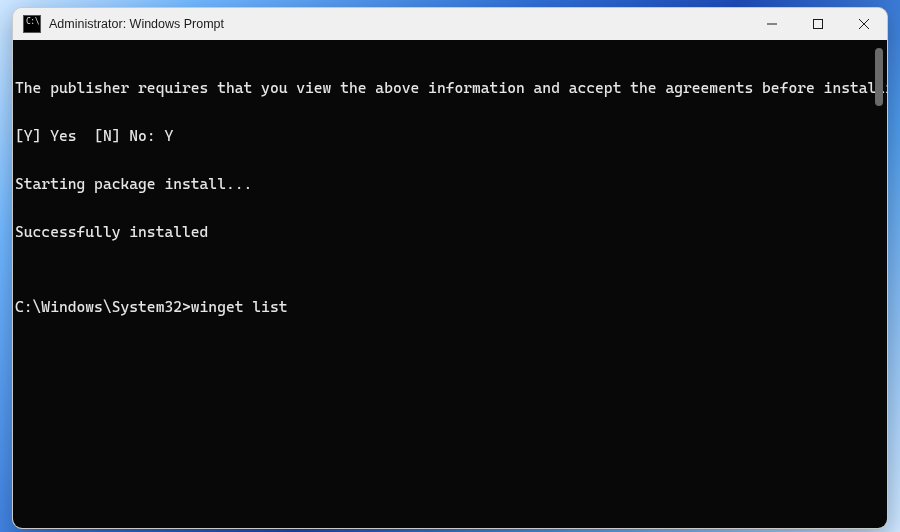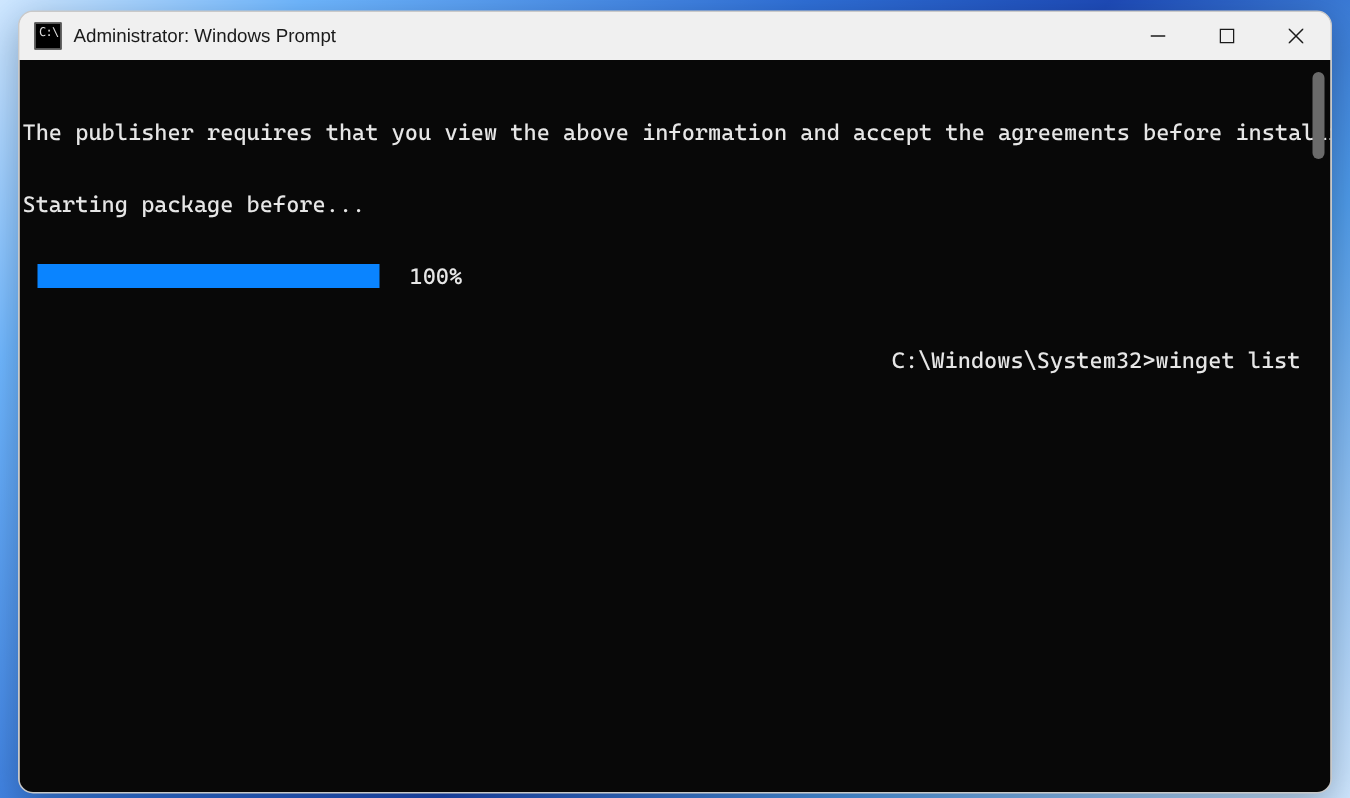--- a/index.html
+++ b/index.html
@@ -104,21 +104,21 @@
   .progress-bar {
     display: inline-block;
     width: 228px;
     height: 16px;
     background: #0a84ff;
     margin-left: 10px;
   }
   .progress-pct {
     margin-left: 20px;
   }
-  .prompt-line { height: 16px; margin-top: 8px; text-align: right; }
+  .prompt-line { height: 16px; margin-top: 27px; }
   .prompt-path { color: #e6e6e6; }
   .prompt-cmd { color: #e6e6e6; }
 
   .scrollbar {
     position: absolute;
     right: 2px;
     top: 2px;
     width: 16px;
     bottom: 2px;
   }
@@ -157,25 +157,23 @@
         <svg width="10" height="10" viewBox="0 0 10 10">
             <path d="M0 0 L10 10 M10 0 L0 10" stroke="currentColor" stroke-width="1"></path>
           </svg>
       </div>
     </div>
   </div>
 
   <div class="terminal-area">
     <div class="terminal-content">
       <div class="term-line">The publisher requires that you view the above information and accept the agreements before installing.</div>
-      <div class="term-line">Starting package before...</div>
-      <div class="progress-line">
-        <span class="progress-bar"></span>
-        <span class="progress-pct">100%</span>
-      </div>
+      <div class="term-line">[Y] Yes  [N] No: Y</div>
+      <div class="term-line">Starting package install...</div>
+      <div class="term-line">Successfully installed</div>
       <div class="prompt-line"><span class="prompt-path">C:\Windows\System32&gt;</span><span class="prompt-cmd">winget list</span></div>
     </div>
 
     <div class="scrollbar">
       <div class="scroll-thumb"></div>
     </div>
   </div>
 
 </div>
 

